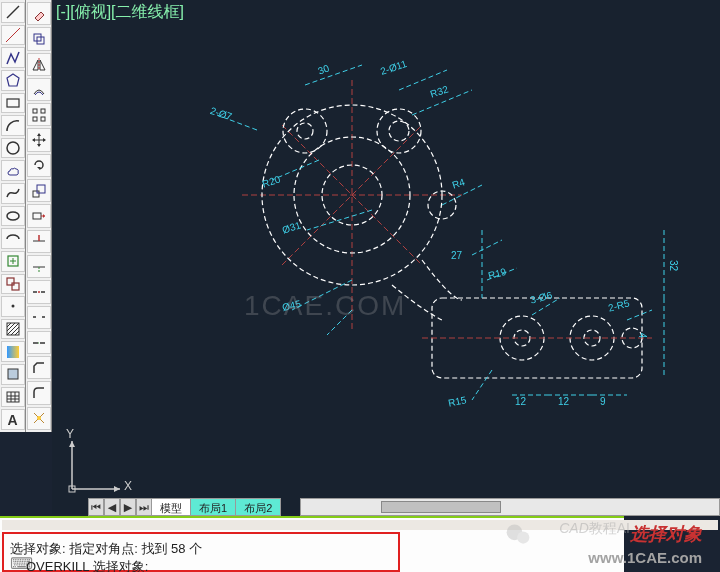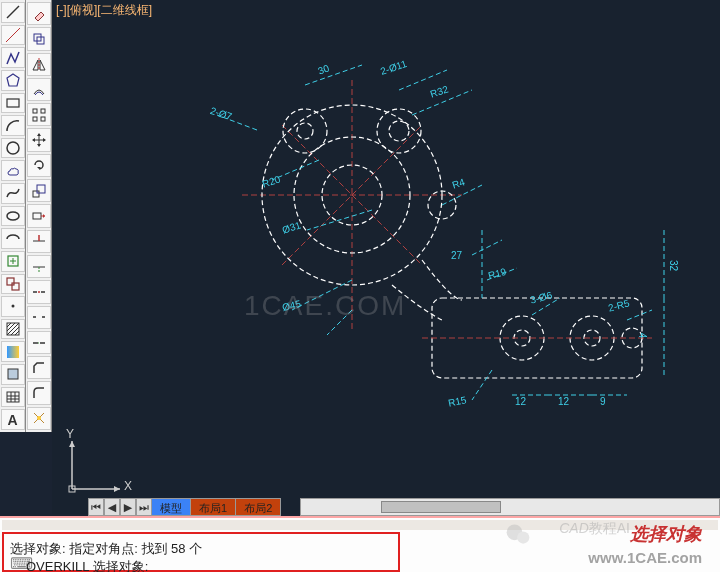--- a/index.html
+++ b/index.html
@@ -39,22 +39,22 @@
     .t-btn svg { width: 16px; height: 16px; }
     .canvas {
       position: absolute;
       left: 52px; top: 0;
       width: 668px; height: 514px;
       background: #18222f;
     }
     .view-label {
       position: absolute;
       left: 56px; top: 2px;
-      color: #fdba74;
-      font-size: 12px;
+      color: #86efac;
+      font-size: 16px;
     }
     .ucs {
       position: absolute;
       left: 60px; bottom: 68px;
       color: #ccc;
       font-size: 12px;
     }
     .tab-row {
       position: absolute;
       left: 88px; bottom: 56px;
@@ -66,32 +66,32 @@
     }
     .tab-nav {
       width: 16px;
       background: #ddd;
       border: 1px solid #999;
       display: flex; align-items: center; justify-content: center;
       color: #333;
     }
     .tab {
       padding: 2px 8px;
-      background: #c2410c;
+      background: #5eead4;
       border: 1px solid #999;
       border-left: none;
       color: #222;
     }
-    .tab.active { background: #3b82f6; }
+    .tab.active { background: #ffffff; }
     .cmd-area {
       position: absolute;
       left: 0; bottom: 0;
-      width: 720px; height: 56px;
+      width: 624px; height: 56px;
       background: #fdfdfd;
-      border-top: 2px solid #fca5a5;
+      border-top: 2px solid #84cc16;
     }
     .cmd-highlight {
       position: absolute;
       left: 2px; top: 14px;
       width: 398px; height: 40px;
       border: 2px solid #e02020;
     }
     .cmd-line1 {
       position: absolute;
       left: 10px; top: 22px;

